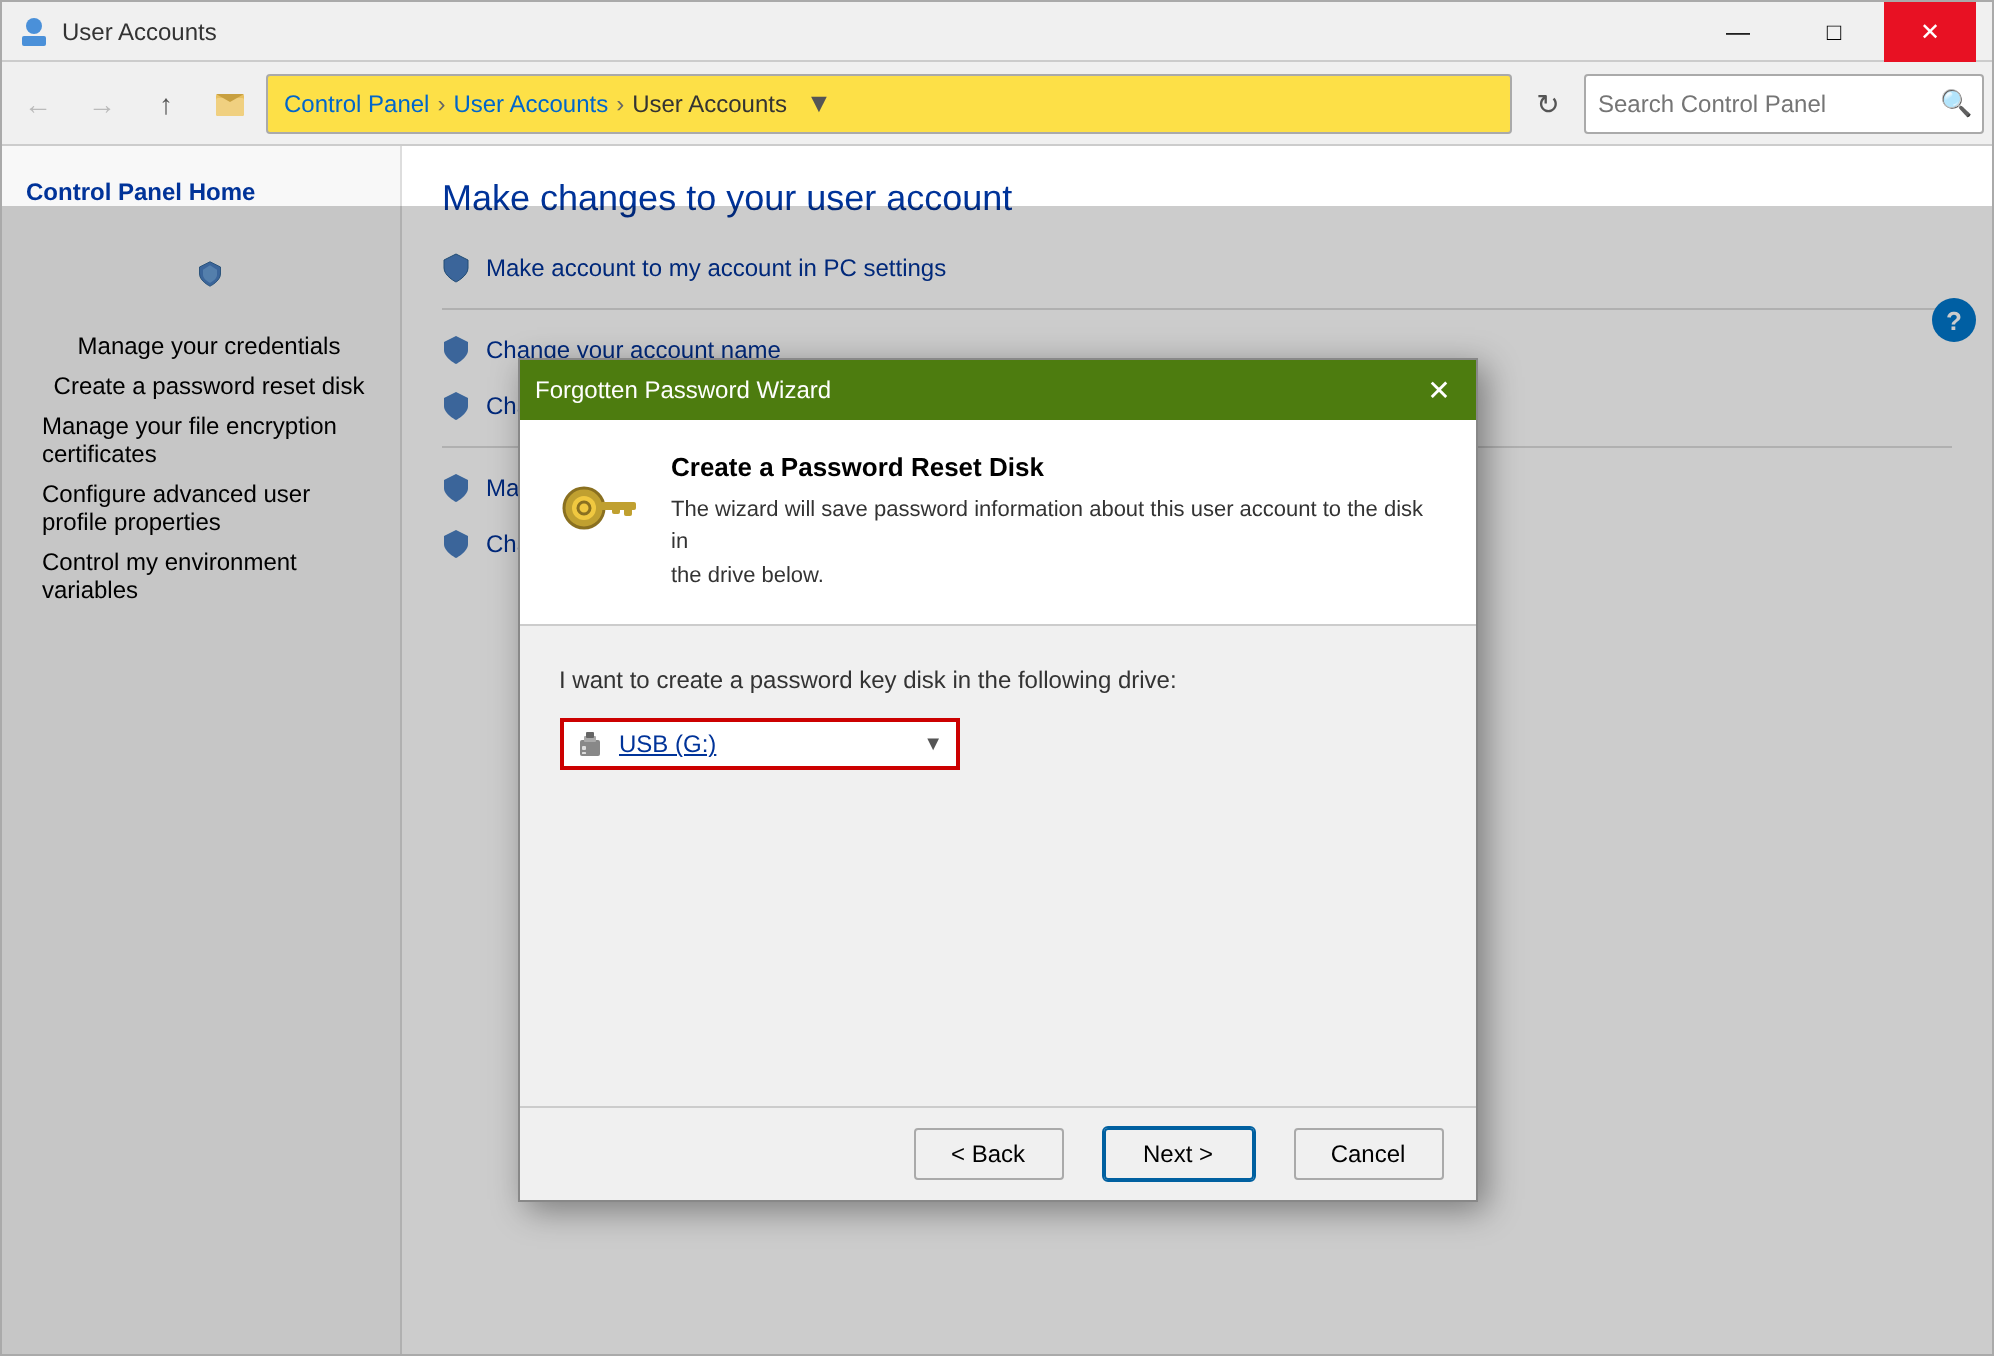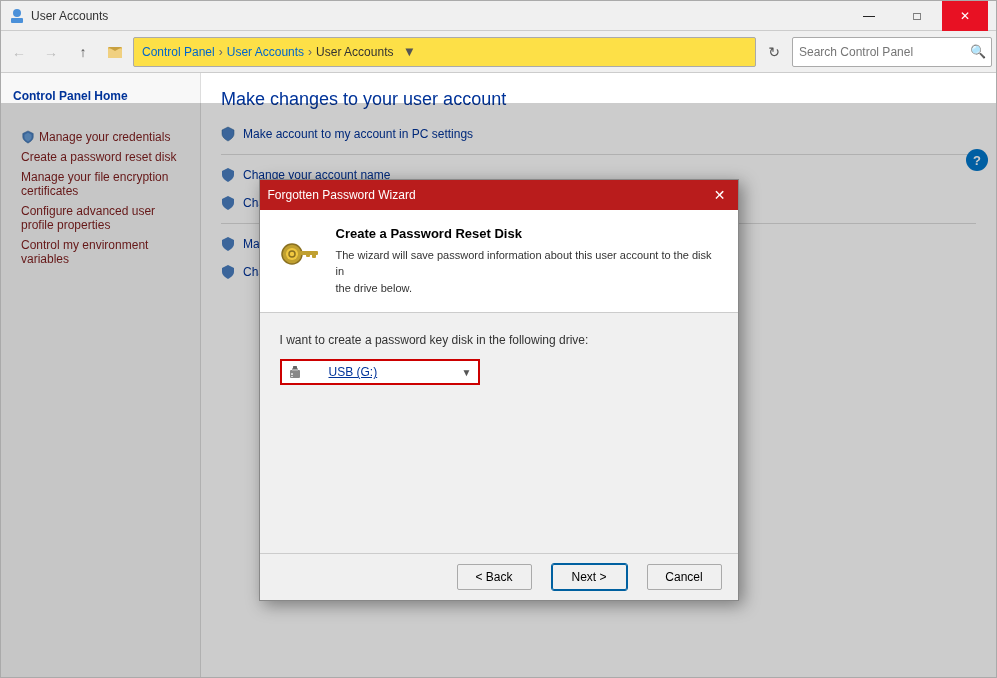--- a/index.html
+++ b/index.html
@@ -189,25 +189,26 @@
       padding: 4px 12px;
       font-size: 12px;
       font-weight: bold;
       color: #003399;
       cursor: pointer;
     }
 
     .sidebar-item {
       padding: 3px 12px 3px 20px;
       font-size: 12px;
-      color: #7f1d1d;
-      cursor: pointer;
-      display: flex;
-      align-items: center;
-      gap: 4px;
+      color: #000000;
+      cursor: pointer;
+      display: flex;
+      align-items: center;
+      gap: 22px;
+      flex-direction: column;
     }
 
     .shield-icon-small {
       width: 14px;
       height: 14px;
       flex-shrink: 0;
     }
 
     
     .main-panel {
@@ -276,21 +277,21 @@
       width: 480px;
       background: #f0f0f0;
       border: 1px solid #888;
       box-shadow: 4px 4px 16px rgba(0,0,0,0.4);
       display: flex;
       flex-direction: column;
     }
 
     .dialog-titlebar {
       height: 30px;
-      background: #b91c1c;
+      background: #4d7c0f;
       display: flex;
       align-items: center;
       padding: 0 8px;
       justify-content: space-between;
     }
 
     .dialog-title-text {
       color: white;
       font-size: 12px;
       font-weight: normal;
@@ -380,21 +381,20 @@
       width: 16px;
       height: 16px;
       flex-shrink: 0;
     }
 
     .drive-text {
       flex: 1;
       font-size: 12px;
       color: #003399;
       text-decoration: underline;
-      margin-left: 19px;
     }
 
     .drive-arrow {
       font-size: 10px;
       color: #555;
     }
 
     .dialog-footer {
       padding: 10px 16px;
       border-top: 1px solid #ccc;

